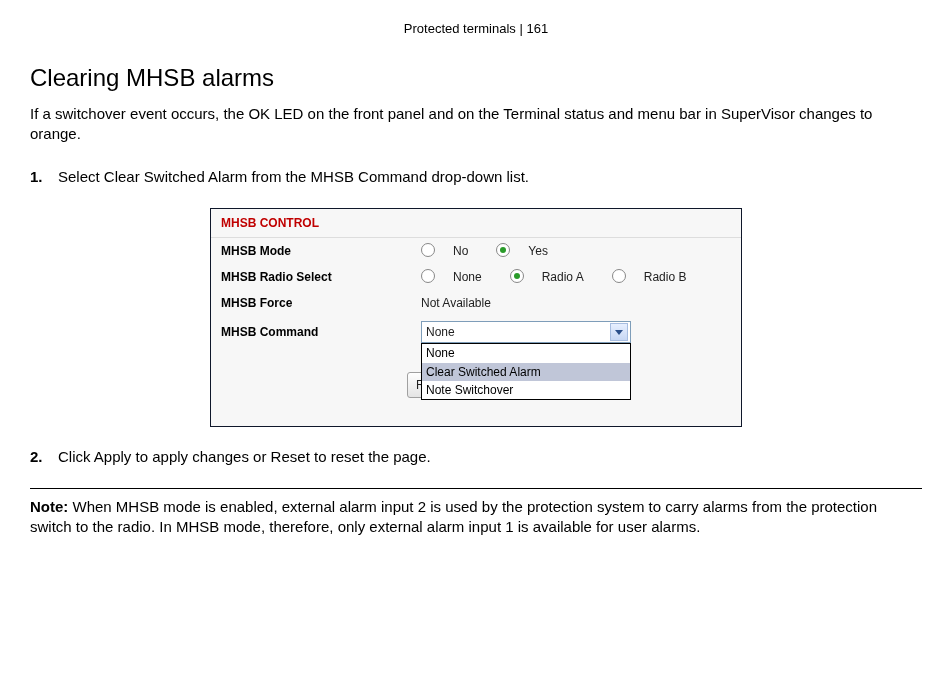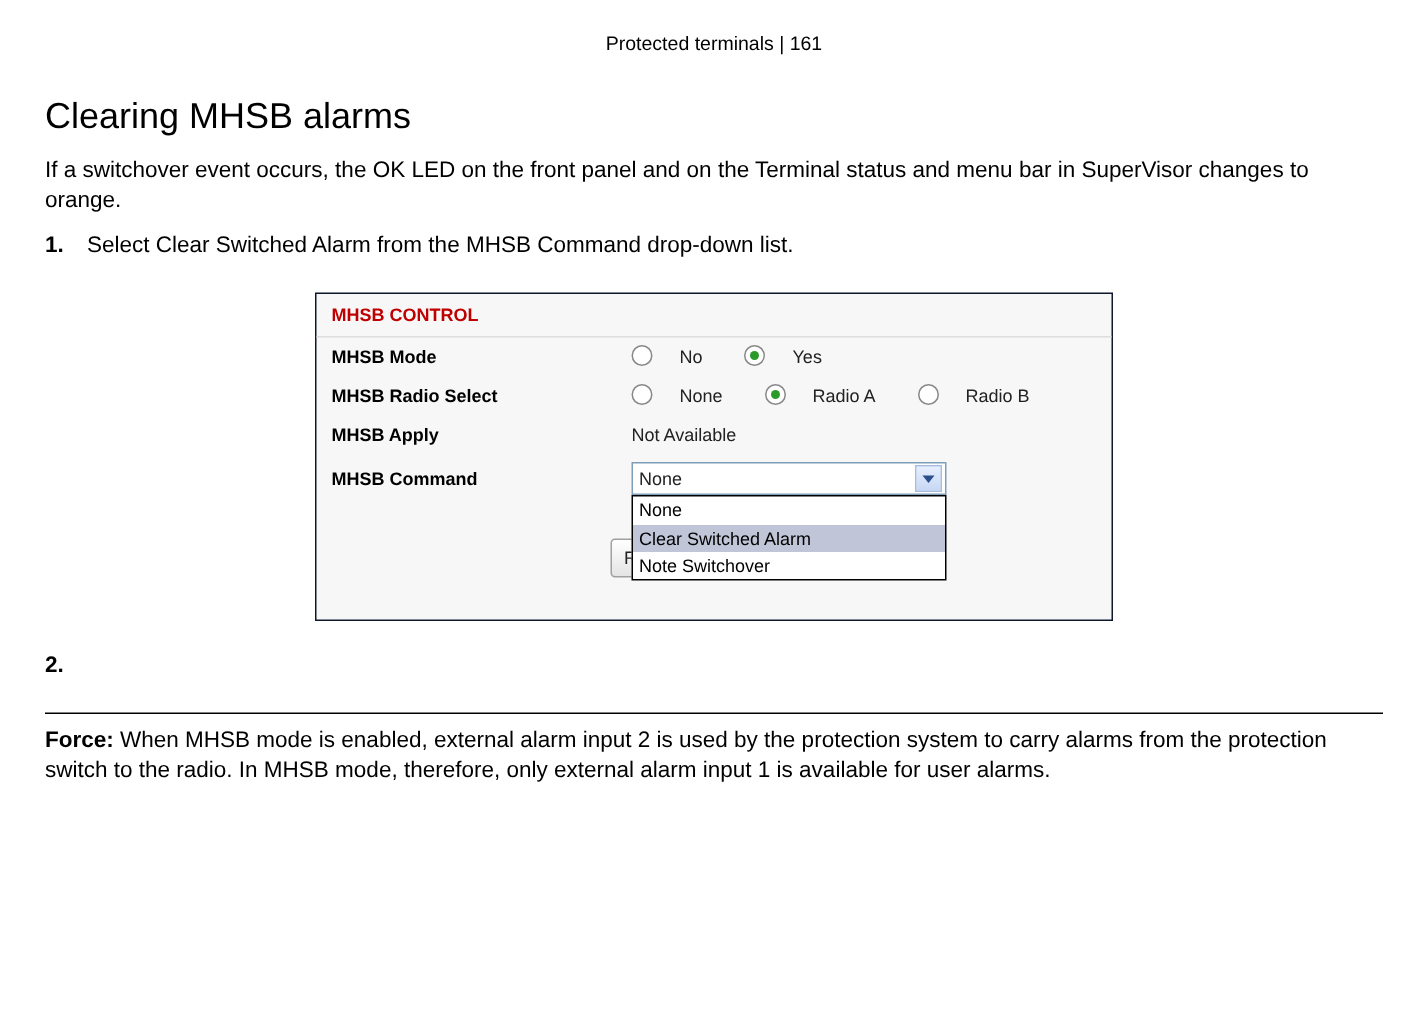--- a/index.html
+++ b/index.html
@@ -16,21 +16,21 @@
     text-align: center;
     font-size: 13px;
     margin-bottom: 24px;
   }
   h1 {
     font-size: 24px;
     font-weight: normal;
     margin: 0 0 10px 0;
   }
   .intro {
-    margin-bottom: 10px;
+    margin-bottom: 23px;
   }
   ol.steps {
     margin: 0 0 16px 0;
     padding-left: 0;
     list-style: none;
   }
   ol.steps > li {
     margin-bottom: 20px;
     display: flex;
   }
@@ -183,21 +183,21 @@
         <span class="radio"></span>
         <span class="radio-label">None</span>
         <span class="radio checked"></span>
         <span class="radio-label">Radio A</span>
         <span class="radio"></span>
         <span class="radio-label">Radio B</span>
       </div>
     </div>
 
     <div class="form-row">
-      <div class="form-label">MHSB Apply</div>
+      <div class="form-label">MHSB Force</div>
       <div class="status-text">Not Available</div>
     </div>
 
     <div class="form-row" style="align-items:center;">
       <div class="form-label">MHSB Command</div>
       <div class="select-box">
         <div class="select-display">
           <span>None</span>
           <span class="select-arrow"></span>
         </div>
@@ -213,20 +213,21 @@
       <span>Rese</span>
     </div>
 
     <div style="height:60px;"></div>
   </div>
 </div>
 
 <ol class="steps" start="2">
   <li>
     <span class="num">2.</span>
+    <span>Click Apply to apply changes or Reset to reset the page.</span>
   </li>
 </ol>
 
 <hr class="sep">
 
 <div class="note">
-  <b>Force:</b><span> When MHSB mode is enabled, external alarm input 2 is used by the protection system to carry alarms from the protection switch to the radio. In MHSB mode, therefore, only external alarm input 1 is available for user alarms.</span>
+  <b>Note:</b><span> When MHSB mode is enabled, external alarm input 2 is used by the protection system to carry alarms from the protection switch to the radio. In MHSB mode, therefore, only external alarm input 1 is available for user alarms.</span>
 </div>
 
 </body></html>

